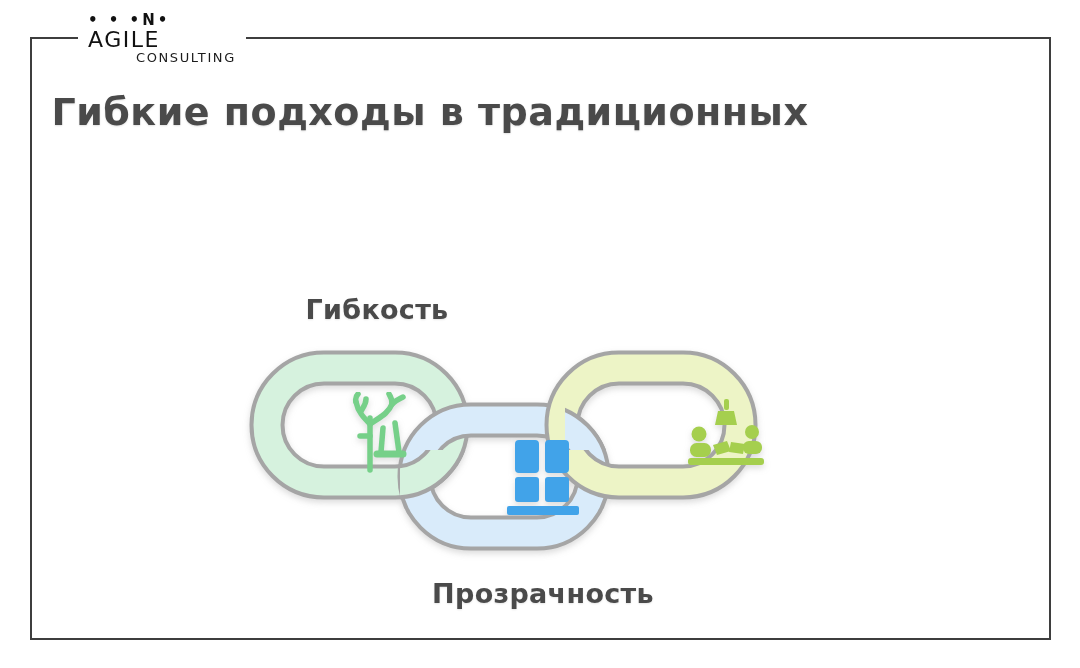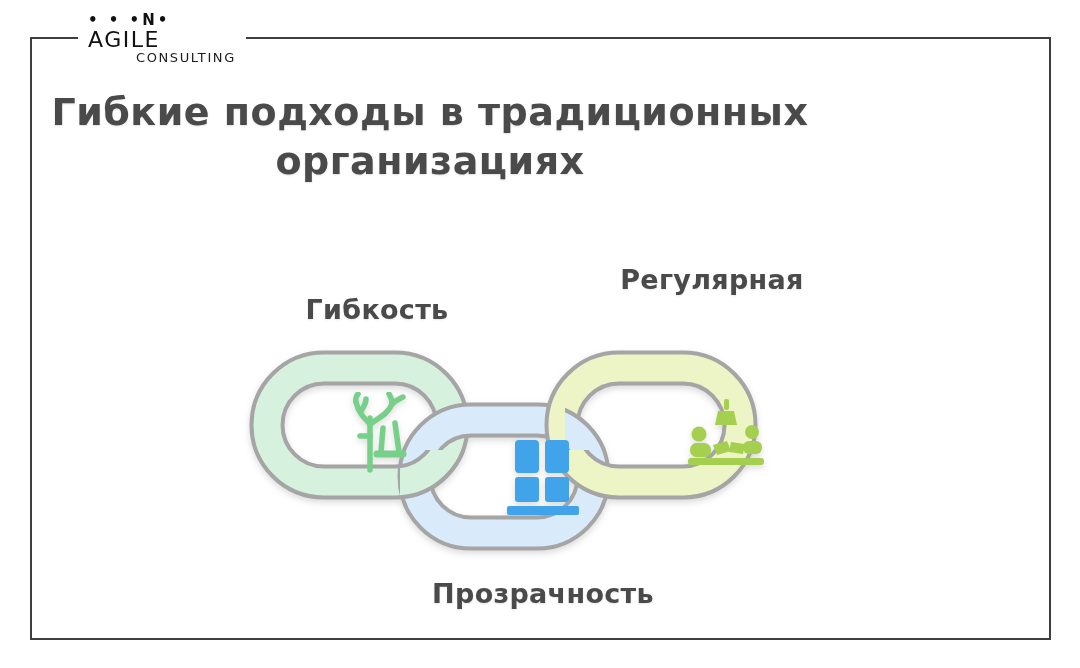--- a/index.html
+++ b/index.html
@@ -42,27 +42,25 @@
 <div class="frame"></div>
 
 <div class="logo">
   <div class="logo-dots">• • •N•</div>
   <div class="logo-name">AGILE</div>
   <div class="logo-sub">CONSULTING</div>
 </div>
 
 <div class="title">
   <div>Гибкие подходы в традиционных</div>
-  <div>организациях</div>
 </div>
 
 <div class="link-label label-flexibility">Гибкость</div>
 
 <div class="link-label label-feedback">
-  <div>Регулярная</div>
 </div>
 
 <div class="link-label label-transparency">Прозрачность</div>
 
 <svg class="chain-svg" width="530" height="212" viewBox="0 0 530 212">
   <defs>
     <clipPath id="clipGreenOver">
         <rect x="160" y="105" width="95" height="85"></rect>
       </clipPath>
     <clipPath id="clipBlueOver">

